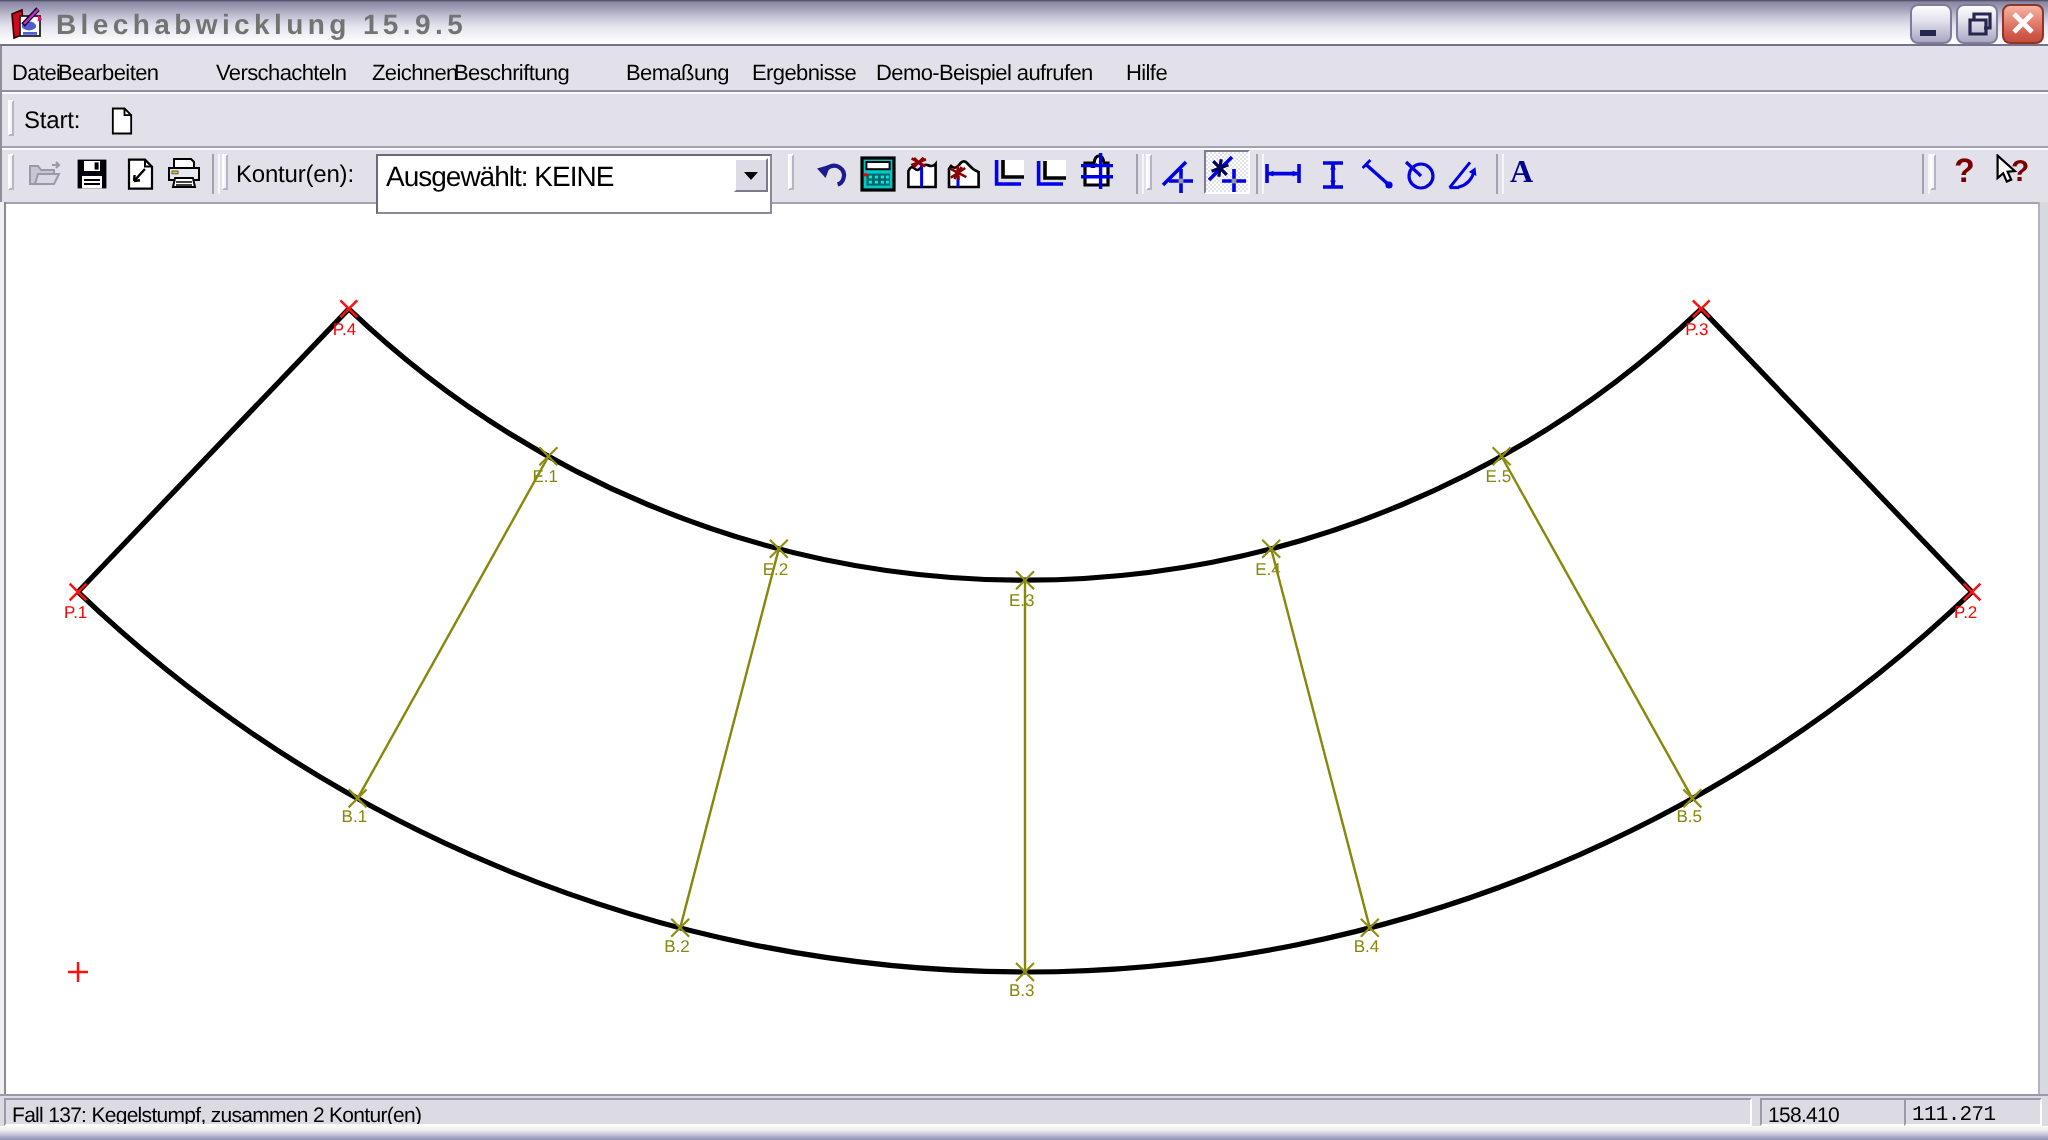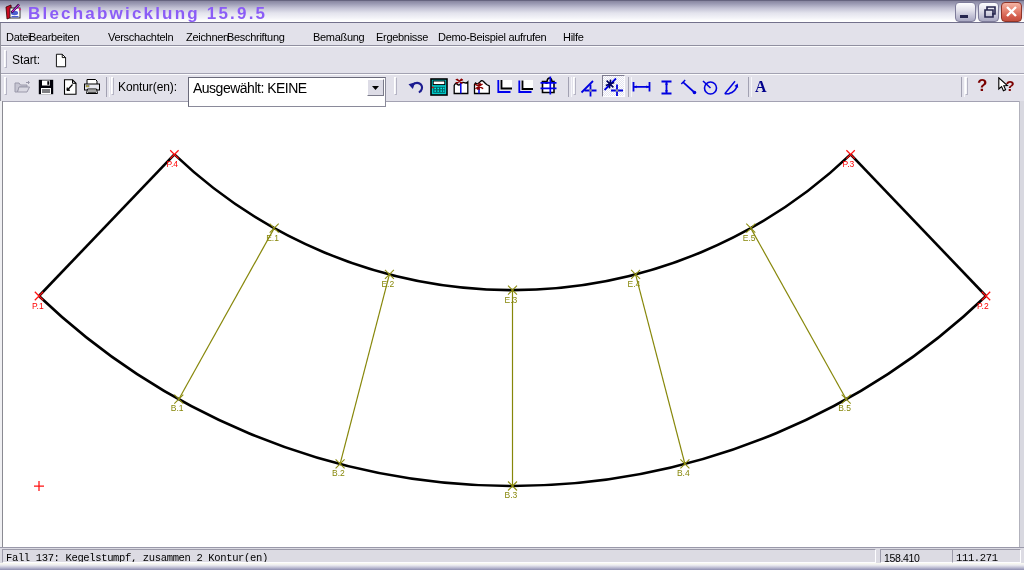--- a/index.html
+++ b/index.html
@@ -3,21 +3,21 @@
 <meta charset="utf-8">
 <style>
   html,body{margin:0;padding:0;}
   body{width:1024px;height:570px;overflow:hidden;position:relative;
        font-family:"Liberation Sans",sans-serif;background:#ffffff;}
   .abs{position:absolute;}
   
   #titlebar{left:0;top:0;width:1024px;height:22px;
     background:linear-gradient(180deg,#44425e 0px,#8886a0 1px,#9e9db6 4px,#c2c1d4 8px,#e3e3ed 13px,#f3f3f8 18px,#ffffff 21px,#ffffff 22px);
     border-bottom:1px solid #73718c;}
-  #apptitle{left:28px;top:4px;font-size:17px;font-weight:bold;color:#8b5cf6;letter-spacing:2.2px;}
+  #apptitle{left:28px;top:4px;font-size:14px;font-weight:bold;color:#737373;letter-spacing:2.2px;}
   .wbtn{top:2px;width:21px;height:20px;border-radius:4px;
     background:linear-gradient(180deg,#fdfdfe 0%,#e3e2ec 40%,#c0bfd4 75%,#a9a8c2 100%);
     border:1px solid #7e7c9a;box-sizing:border-box;}
   #btnclose{background:linear-gradient(180deg,#f4b4a4 0%,#e4806e 45%,#d05848 80%,#c44e3e 100%);
     border:1px solid #8e3428;}
   
   #menubar{left:0;top:23px;width:1024px;height:22px;background:#e2e1ea;
     border-bottom:1px solid #908fa0;}
   .mitem{top:31px;font-size:11px;color:#000;letter-spacing:-0.3px;}
   
@@ -83,21 +83,21 @@
   </div>
 <div class="abs grip" style="left:394px;top:77px;"></div>
 <div class="abs vsep" style="left:568px;top:77px;"></div>
 <div class="abs grip" style="left:573px;top:77px;"></div>
 <div class="abs vsep" style="left:628px;top:77px;"></div>
 <div class="abs vsep" style="left:748px;top:77px;"></div>
 <div class="abs vsep" style="left:961px;top:77px;"></div>
 <div class="abs grip" style="left:965px;top:77px;"></div>
 
 <div class="abs" id="statusbar"></div>
-<div class="abs spanel" style="left:2px;width:874px;font-family:Liberation Mono, monospace;">Fall 137: Kegelstumpf, zusammen 2 Kontur(en)</div>
+<div class="abs spanel" style="left:2px;width:874px;">Fall 137: Kegelstumpf, zusammen 2 Kontur(en)</div>
 <div class="abs spanel" style="left:880px;width:80px;">158.410</div>
 <div class="abs spanel" style="left:952px;width:69px;font-family:Liberation Mono, monospace;">111.271</div>
 <div class="abs" id="bottomband"></div>
 <div class="abs" id="lborder"></div>
 <div class="abs" style="left:0;top:23px;width:1px;height:78px;background:#90909a;"></div>
 <div class="abs" id="rborder"></div>
 
 <svg class="icon" style="left:955px;top:2px;" width="21" height="20" viewBox="0 0 21 20">
   <rect x="5" y="13" width="8" height="3" fill="#26264e"></rect>
 </svg>

